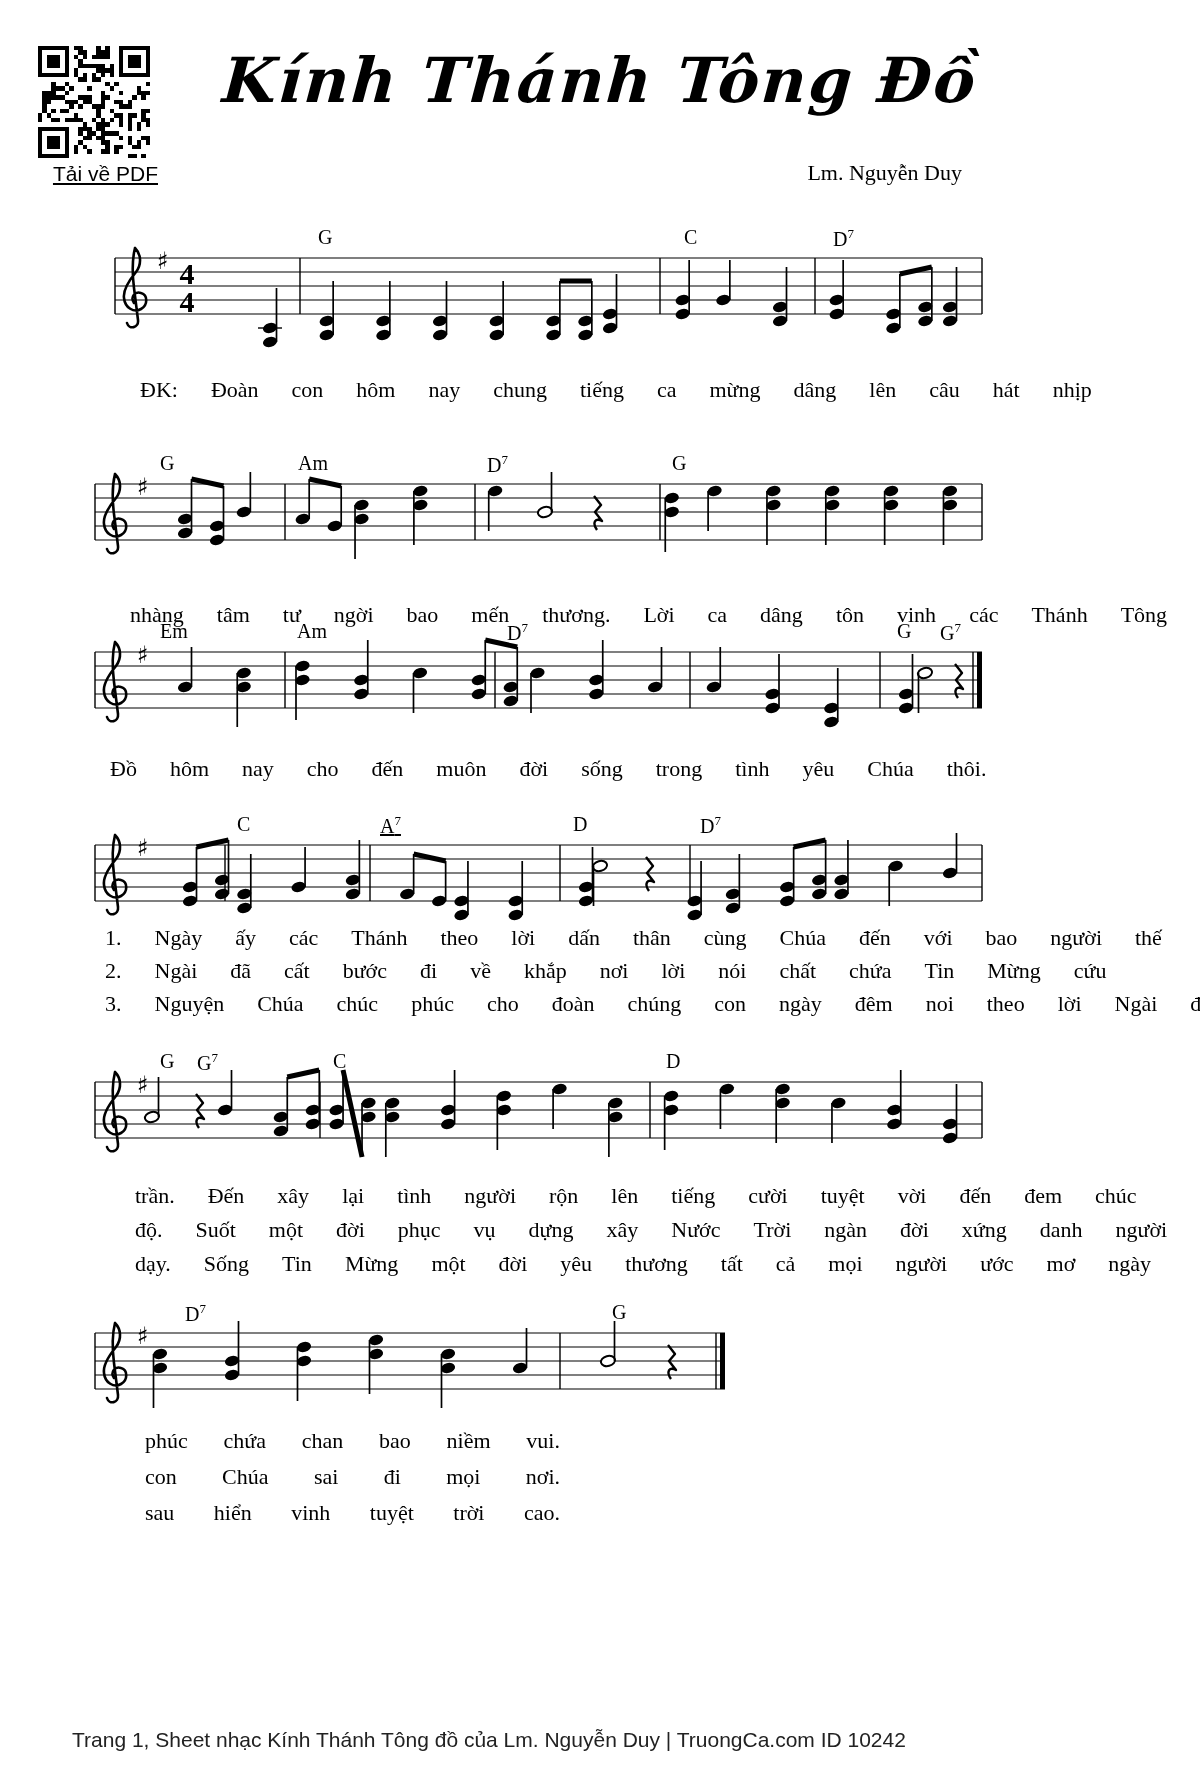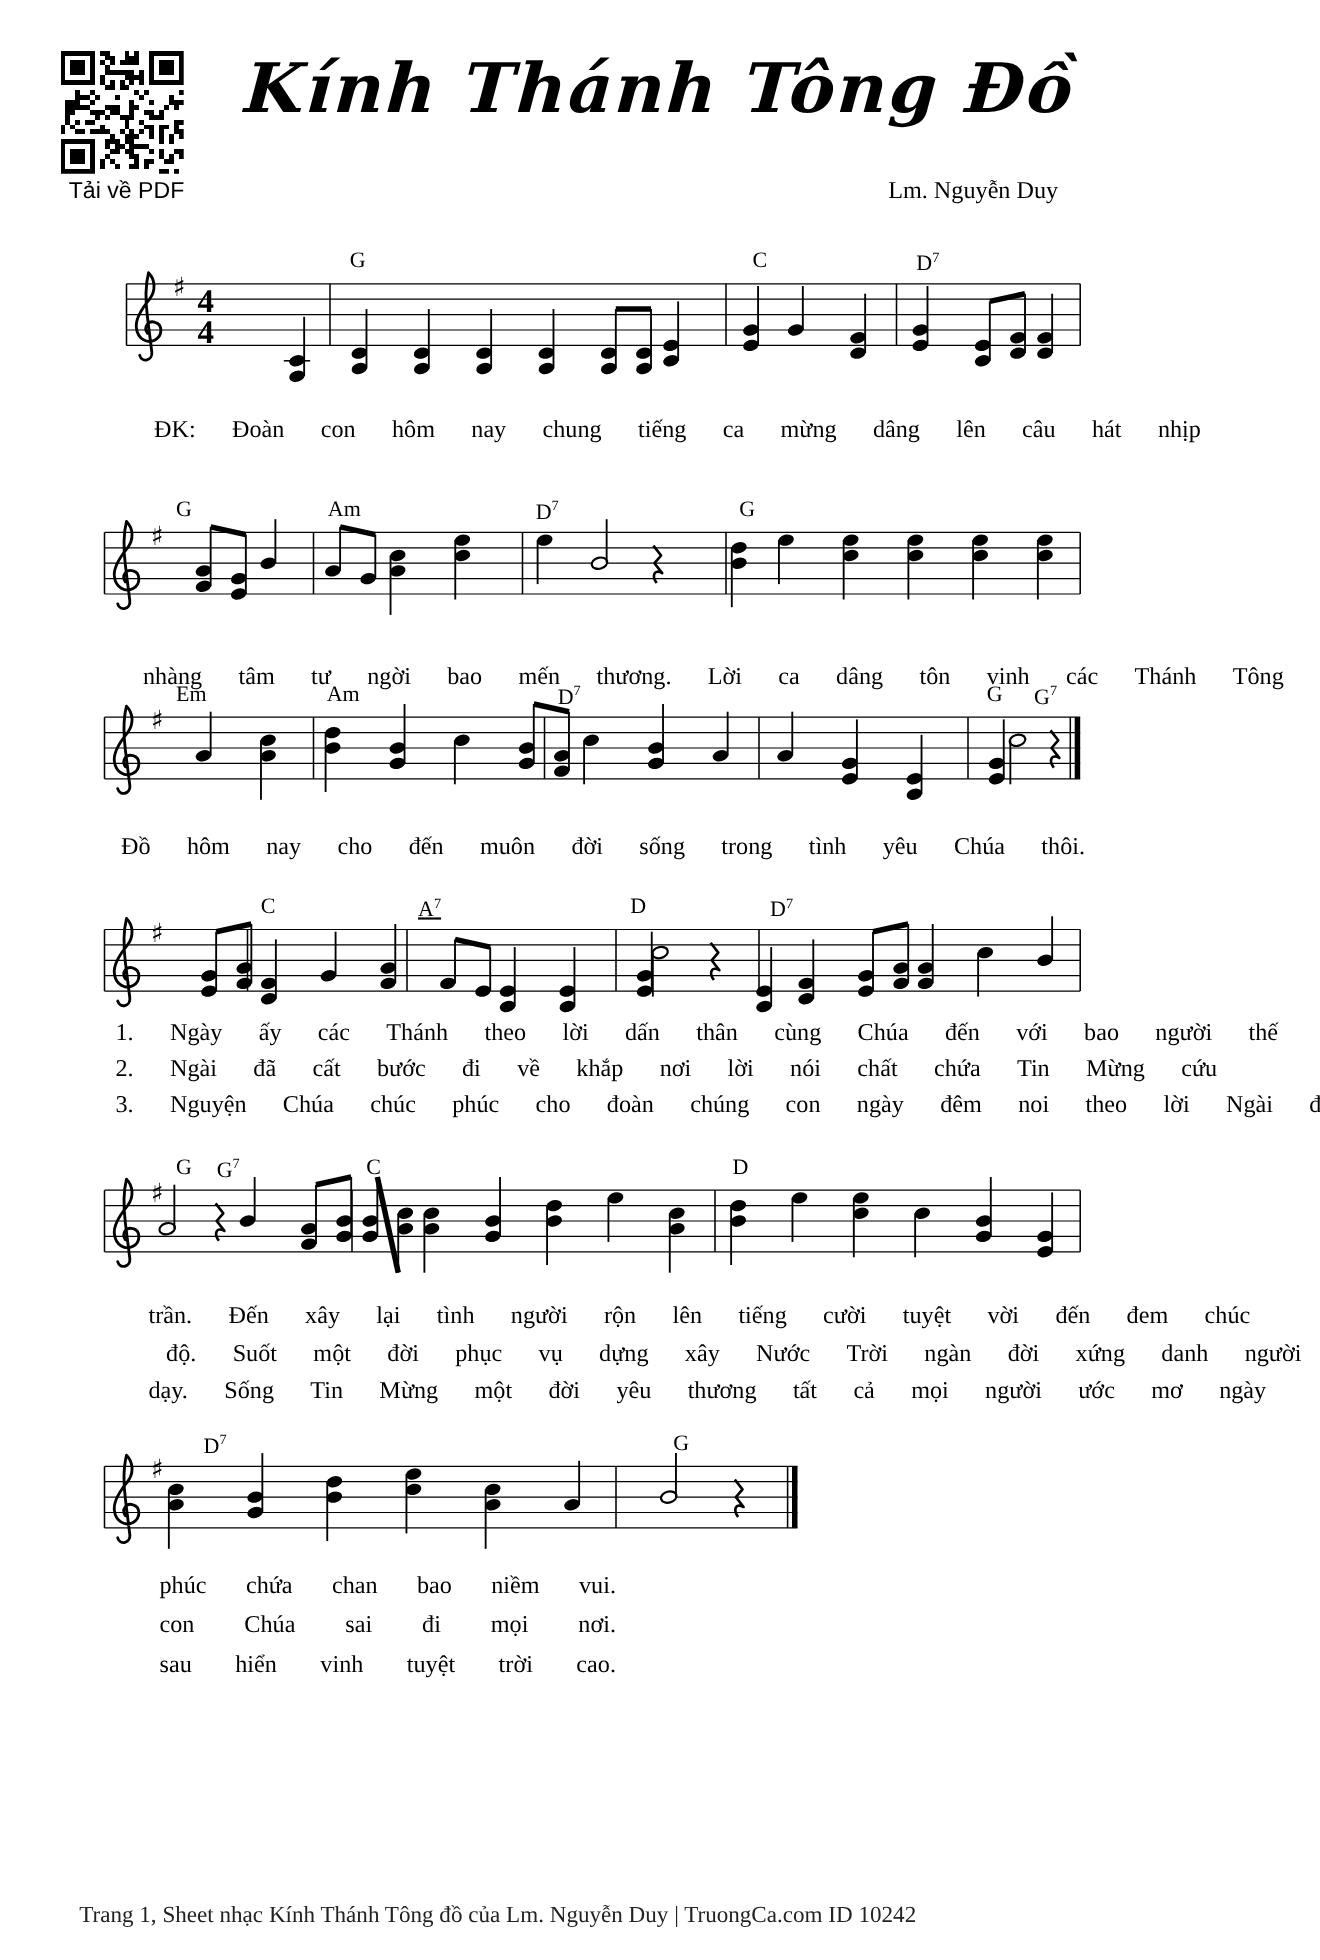--- a/index.html
+++ b/index.html
@@ -1,30 +1,30 @@
 <!DOCTYPE html>
 <html><head>
 <meta charset="utf-8">
 <style>
   html,body{margin:0;padding:0;background:#fff;}
   .page{position:relative;width:1200px;height:1782px;background:#fff;overflow:hidden;
         font-family:"Liberation Serif", serif;color:#000;}
-  .qr-wrap{position:absolute;left:55px;top:46px;width:120px;text-align:center;}
+  .qr-wrap{position:absolute;left:38px;top:46px;width:120px;text-align:right;text-decoration:underline;}
   .qr-wrap svg{display:block;}
   .qr-label{margin-top:4px;font-family:"Liberation Sans", sans-serif;font-size:21px;color:#000;white-space:nowrap;}
   .title{position:absolute;left:0;right:0;top:44px;margin:0;text-align:center;
          font-family:"DejaVu Serif", serif;font-style:italic;font-weight:700;
          font-size:62px;letter-spacing:2px;transform:skewX(-4deg);}
   .composer{position:absolute;top:160px;right:238px;font-family:Liberation Serif, serif;
             font-size:22px;color:#000;}
   .chord{position:absolute;font-family:"Liberation Serif", serif;font-size:20px;color:#000;white-space:nowrap;}
   .chord sup{font-size:13px;}
   .lyric-line{position:absolute;display:flex;justify-content:space-between;
               font-family:"Liberation Serif", serif;font-size:22px;color:#000;white-space:nowrap;gap:33px;}
-  .footer{position:absolute;left:72px;top:1728px;font-family:Liberation Serif, serif;
+  .footer{position:absolute;left:72px;top:1728px;font-family:Liberation Sans, sans-serif;
           font-size:21px;color:#222;white-space:nowrap;}
   #score-svg{position:absolute;left:0;top:0;}
 </style>
 </head>
 <body>
 
 <div class="page">
   <div class="qr-wrap">
     <svg id="qr" width="112" height="112" viewBox="0 0 25 25" shape-rendering="crispEdges">
         <rect x="8" y="0" width="1" height="1" fill="#000"></rect>
@@ -712,21 +712,21 @@
         <span>rộn</span>
         <span>lên</span>
         <span>tiếng</span>
         <span>cười</span>
         <span>tuyệt</span>
         <span>vời</span>
         <span>đến</span>
         <span>đem</span>
         <span>chúc</span>
       </div>
-      <div class="lyric-line" style="left: 135px; top: 1217px; width: 845px; margin-left: 16px;">
+      <div class="lyric-line" style="left: 135px; top: 1217px; width: 845px;">
         <span>độ.</span>
         <span>Suốt</span>
         <span>một</span>
         <span>đời</span>
         <span>phục</span>
         <span>vụ</span>
         <span>dựng</span>
         <span>xây</span>
         <span>Nước</span>
         <span>Trời</span>

